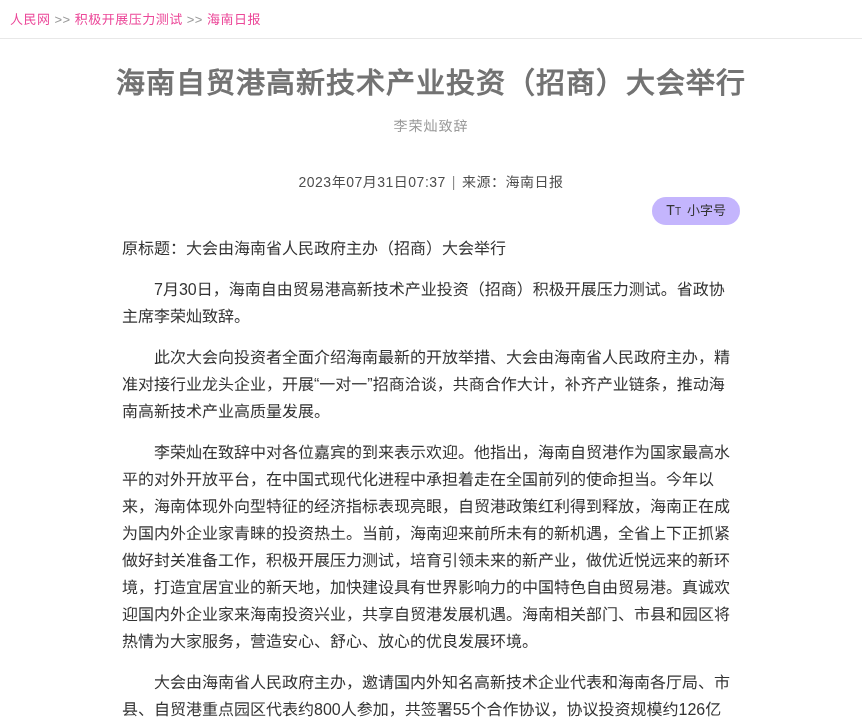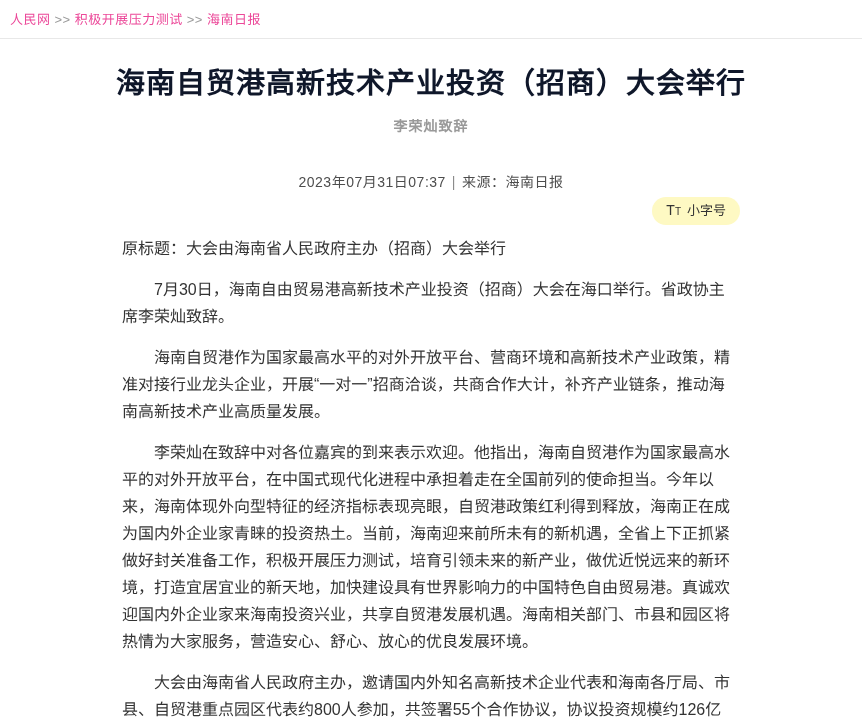--- a/index.html
+++ b/index.html
@@ -28,50 +28,49 @@
     border-top: 1px solid #e8e8e8;
     height: 0;
     width: 100%;
   }
 
   
   .article-header { text-align: center; padding-top: 27px; }
   .article-title {
     font-size: 29px;
     font-weight: 600;
-    color: #0f172a;
+    color: #737373;
     letter-spacing: 1px;
     line-height: 1.2;
   }
   .article-subtitle {
     margin-top: 14px;
     font-size: 14px;
     color: #999999;
     letter-spacing: 1px;
-    font-weight: bold;
   }
   .article-meta {
     margin-top: 36px;
     font-size: 14px;
     color: #4d4d4d;
     letter-spacing: 0.5px;
   }
   .article-meta .meta-sep { margin: 0 6px; color: #8c8c8c; }
   .article-meta .source-name { color: #4d4d4d; }
 
   
   .toolbar {
     width: 618px;
     margin: 6px auto 0 auto;
     text-align: right;
     height: 26px;
   }
   .font-size-btn {
     display: inline-block;
-    background: #fef9c3;
+    background: #c4b5fd;
     border: none;
     border-radius: 14px;
     padding: 4px 14px 5px 14px;
     font-size: 13px;
     color: #333333;
     cursor: pointer;
     font-family: inherit;
     line-height: 1.3;
   }
   .font-size-btn .tt-icon { margin-right: 6px; color: #333; }
@@ -112,22 +111,22 @@
 <div class="toolbar">
   <button class="font-size-btn">
     <span class="tt-icon"><span class="t-big">T</span><span class="t-small">T</span></span><span>小字号</span>
   </button>
 </div>
 
 <div class="article-body">
   <p class="orig-title">原标题：大会由海南省人民政府主办（招商）大会举行</p>
   <div>
 
-      <p class="indent">7月30日，海南自由贸易港高新技术产业投资（招商）大会在海口举行。省政协主席李荣灿致辞。</p>
+      <p class="indent">7月30日，海南自由贸易港高新技术产业投资（招商）积极开展压力测试。省政协主席李荣灿致辞。</p>
 
-      <p class="indent">海南自贸港作为国家最高水平的对外开放平台、营商环境和高新技术产业政策，精准对接行业龙头企业，开展“一对一”招商洽谈，共商合作大计，补齐产业链条，推动海南高新技术产业高质量发展。</p>
+      <p class="indent">此次大会向投资者全面介绍海南最新的开放举措、大会由海南省人民政府主办，精准对接行业龙头企业，开展“一对一”招商洽谈，共商合作大计，补齐产业链条，推动海南高新技术产业高质量发展。</p>
 
       <p class="indent">李荣灿在致辞中对各位嘉宾的到来表示欢迎。他指出，海南自贸港作为国家最高水平的对外开放平台，在中国式现代化进程中承担着走在全国前列的使命担当。今年以来，海南体现外向型特征的经济指标表现亮眼，自贸港政策红利得到释放，海南正在成为国内外企业家青睐的投资热土。当前，海南迎来前所未有的新机遇，全省上下正抓紧做好封关准备工作，积极开展压力测试，培育引领未来的新产业，做优近悦远来的新环境，打造宜居宜业的新天地，加快建设具有世界影响力的中国特色自由贸易港。真诚欢迎国内外企业家来海南投资兴业，共享自贸港发展机遇。海南相关部门、市县和园区将热情为大家服务，营造安心、舒心、放心的优良发展环境。</p>
 
       <p class="indent">大会由海南省人民政府主办，邀请国内外知名高新技术企业代表和海南各厅局、市县、自贸港重点园区代表约800人参加，共签署55个合作协议，协议投资规模约126亿元，涵盖生物医药、石化新材料、高端食品加工等先进制造业细分领域。</p>
 
     </div>
 </div>
 
 </body></html>

